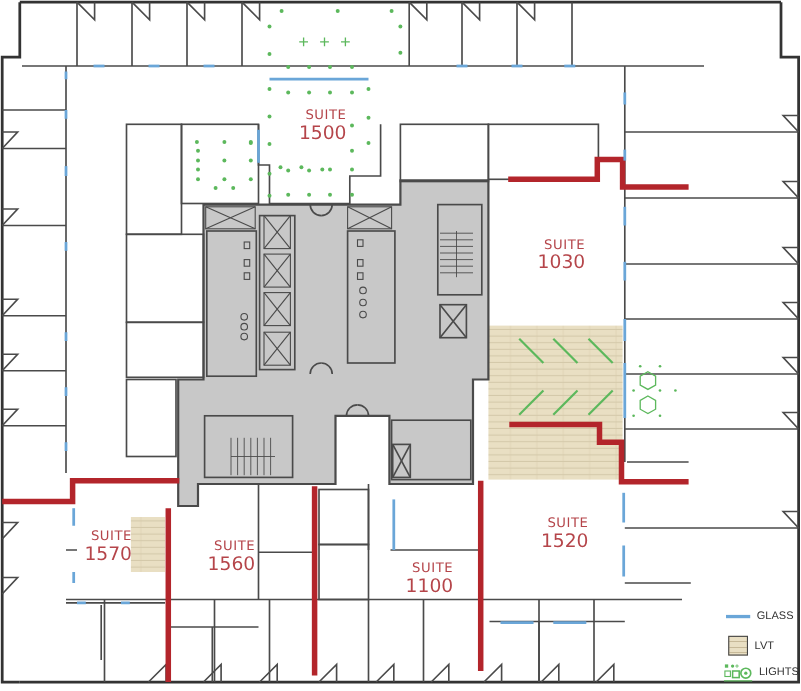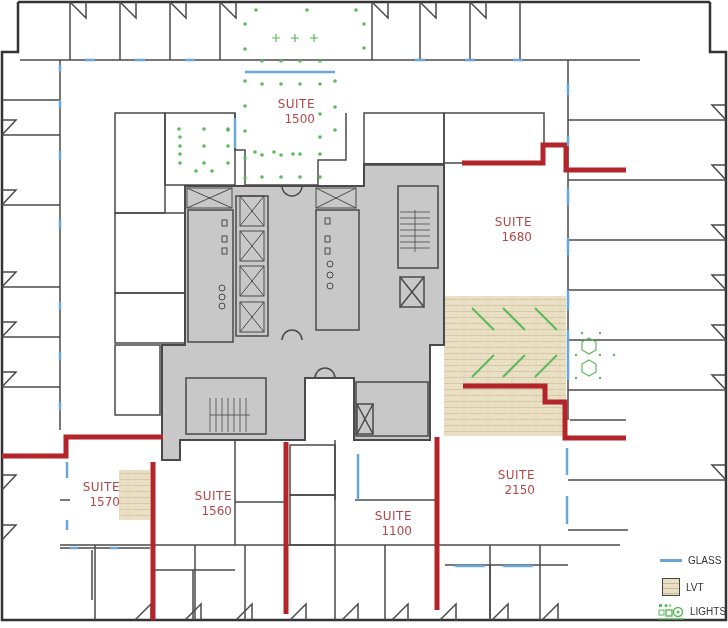--- a/index.html
+++ b/index.html
@@ -1,20 +1,20 @@
 <!DOCTYPE html>
 <html><head>
 <meta charset="utf-8">
 <style>
   html, body { margin: 0; padding: 0; background: #ffffff; }
   body { width: 728px; height: 628px; overflow: hidden; position: relative; font-family: "Liberation Sans", sans-serif; }
   #plan { position: absolute; left: 0; top: 0; width: 728px; height: 628px; }
   .suite-label { position: absolute; color: #b5454a; text-align: right; line-height: 1; font-family: "DejaVu Sans", sans-serif; }
   .suite-label .w { font-size: 12px; letter-spacing: 0.5px; display: block; }
-  .suite-label .n { font-size: 12px; display: block; margin-top: 3px; }
+  .suite-label .n { font-size: 17px; display: block; margin-top: 3px; }
   .legend { position: absolute; left: 654px; top: 550px; width: 74px; }
   .legend-row { position: absolute; left: 0; display: flex; align-items: center; }
   .legend-text { font-size: 10px; color: #333; font-family: "Liberation Sans", sans-serif; margin-left: 6px; }
   .swatch-glass { width: 22px; height: 3px; background: #6aa6d8; }
   .swatch-lvt { width: 18px; height: 18px; background: #e9dfc3; border: 1px solid #444; box-sizing: border-box;
      background-image: repeating-linear-gradient(180deg, transparent 0 4px, #c7b998 4px 5px); }
   .swatch-lights { width: 26px; height: 18px; position: relative; }
 </style>
 </head>
 <body>
@@ -344,25 +344,25 @@
       <line x1="535" y1="377" x2="557" y2="355"></line>
   </g>
 </svg>
 
 <div class="suite-label" style="left:255px; top:98px; width:60px;">
   <span class="w">SUITE</span>
   <span class="n">1500</span>
 </div>
 <div class="suite-label" style="left:472px; top:216px; width:60px;">
   <span class="w">SUITE</span>
-  <span class="n">1680</span>
+  <span class="n">1030</span>
 </div>
 <div class="suite-label" style="left:475px; top:469px; width:60px;">
   <span class="w">SUITE</span>
-  <span class="n">2150</span>
+  <span class="n">1520</span>
 </div>
 <div class="suite-label" style="left:352px; top:510px; width:60px;">
   <span class="w">SUITE</span>
   <span class="n">1100</span>
 </div>
 <div class="suite-label" style="left:172px; top:490px; width:60px;">
   <span class="w">SUITE</span>
   <span class="n">1560</span>
 </div>
 <div class="suite-label" style="left:64px; top:481px; width:56px;">

